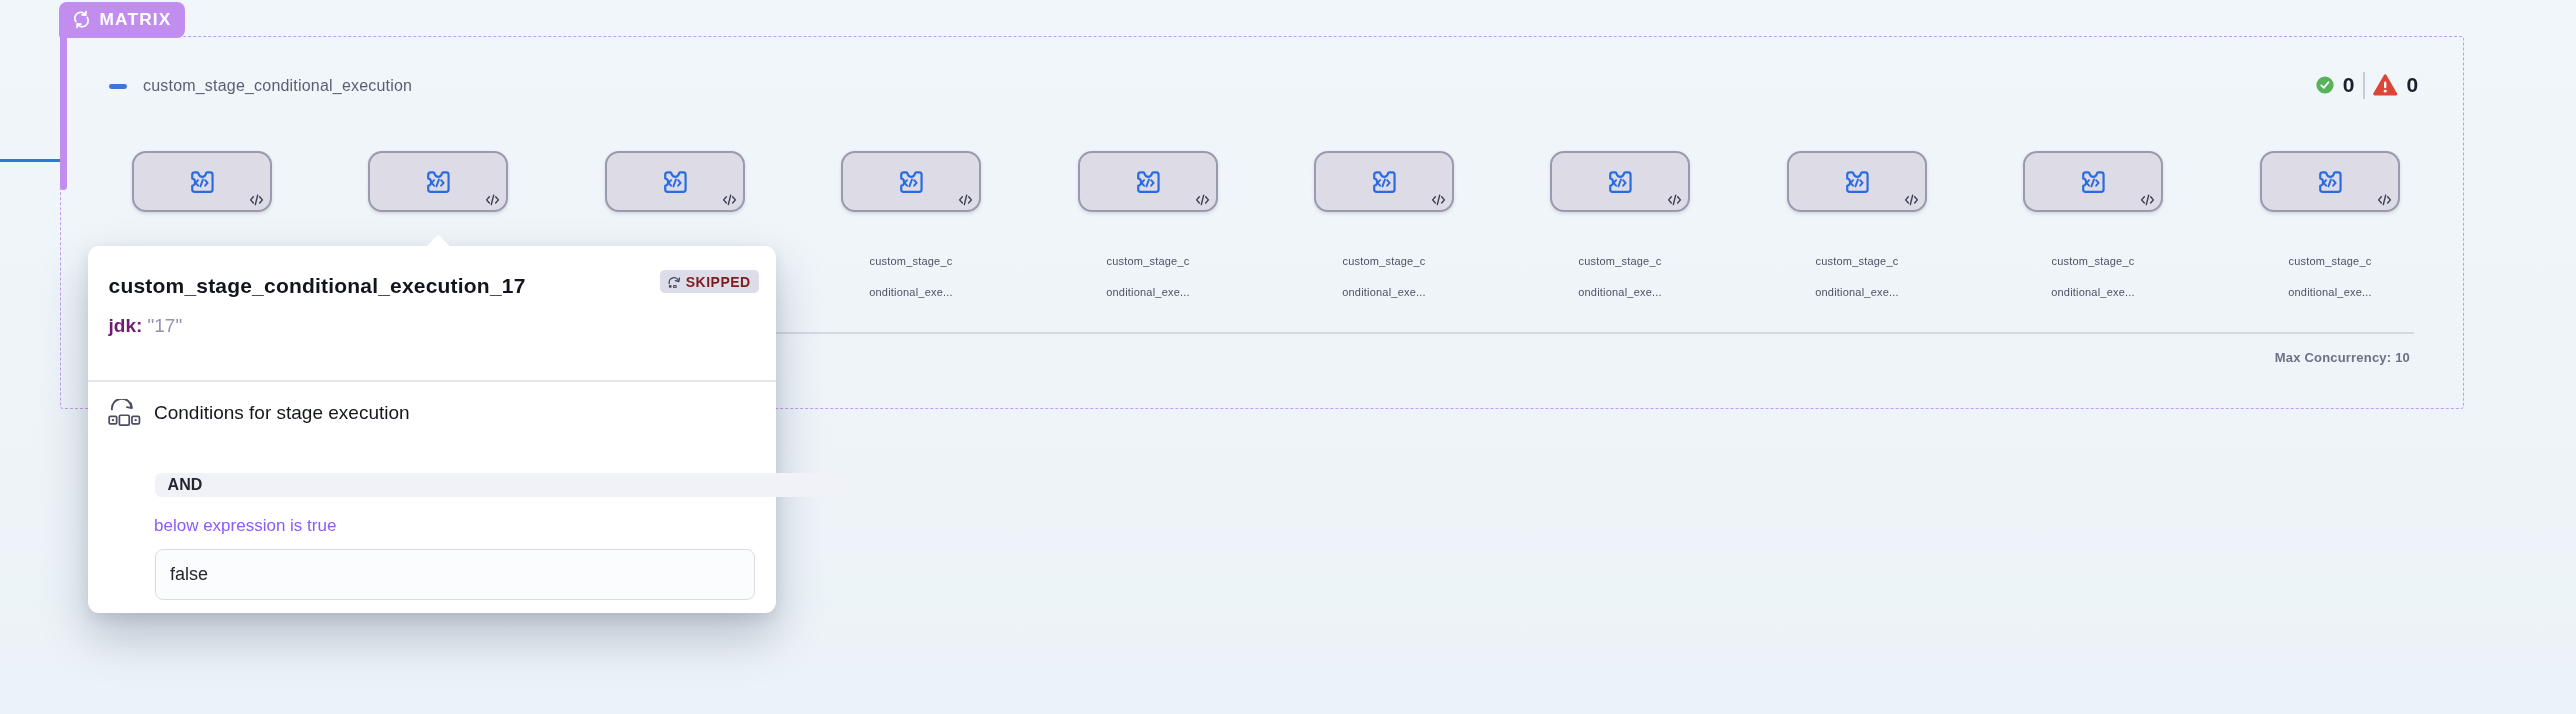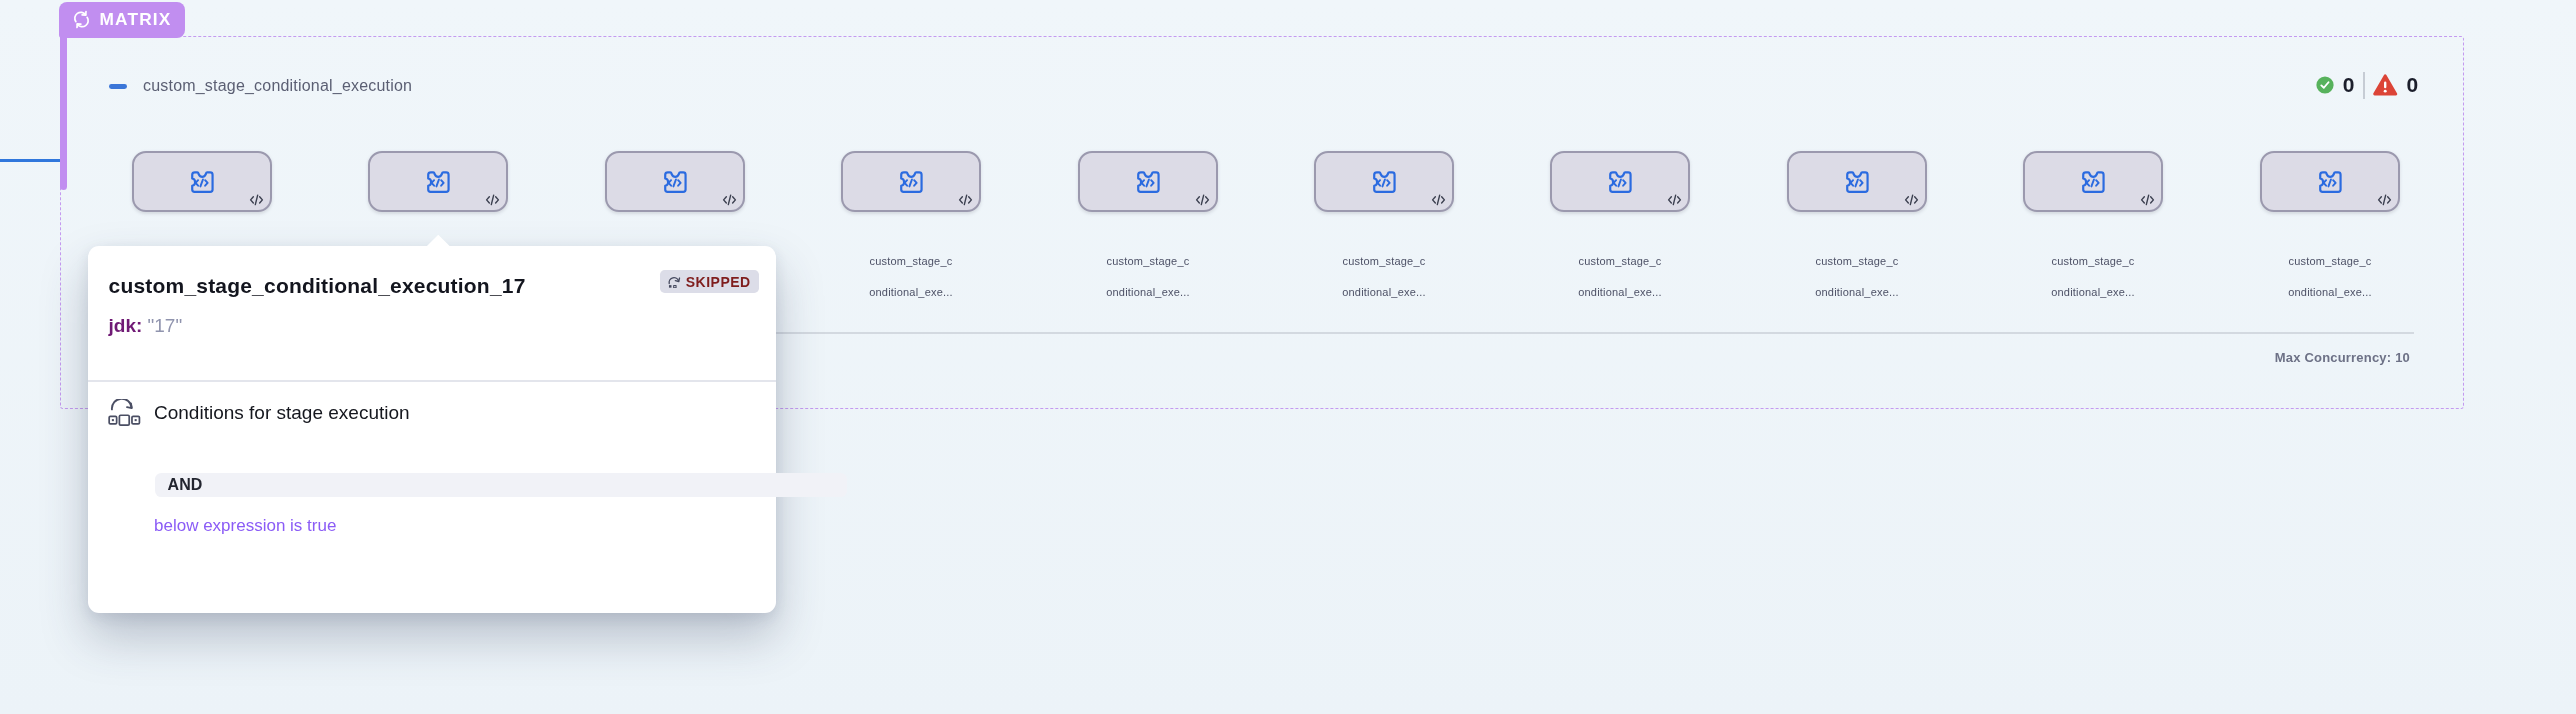--- a/index.html
+++ b/index.html
@@ -333,16 +333,19 @@
       <rect x="4.9" y="25.4" width="2.6" height="2.6" fill="#4a4e63" stroke="none"></rect>
       <rect x="14.5" y="20.5" width="12.5" height="12.5" rx="1.5" stroke-width="2.2"></rect>
       <rect x="30.5" y="22" width="9.5" height="9.5" rx="1.5" stroke-width="2.2"></rect>
       <rect x="33.9" y="25.4" width="2.6" height="2.6" fill="#4a4e63" stroke="none"></rect>
     </svg>
     <div class="cond-heading">Conditions for stage execution</div>
     <div class="and-bar">
       <span>AND</span>
     </div>
     <div class="below-text">below expression is true</div>
+    <div class="false-box">
+      <span>false</span>
+    </div>
   </div>
 
 </div>
 
 
 </body></html>

